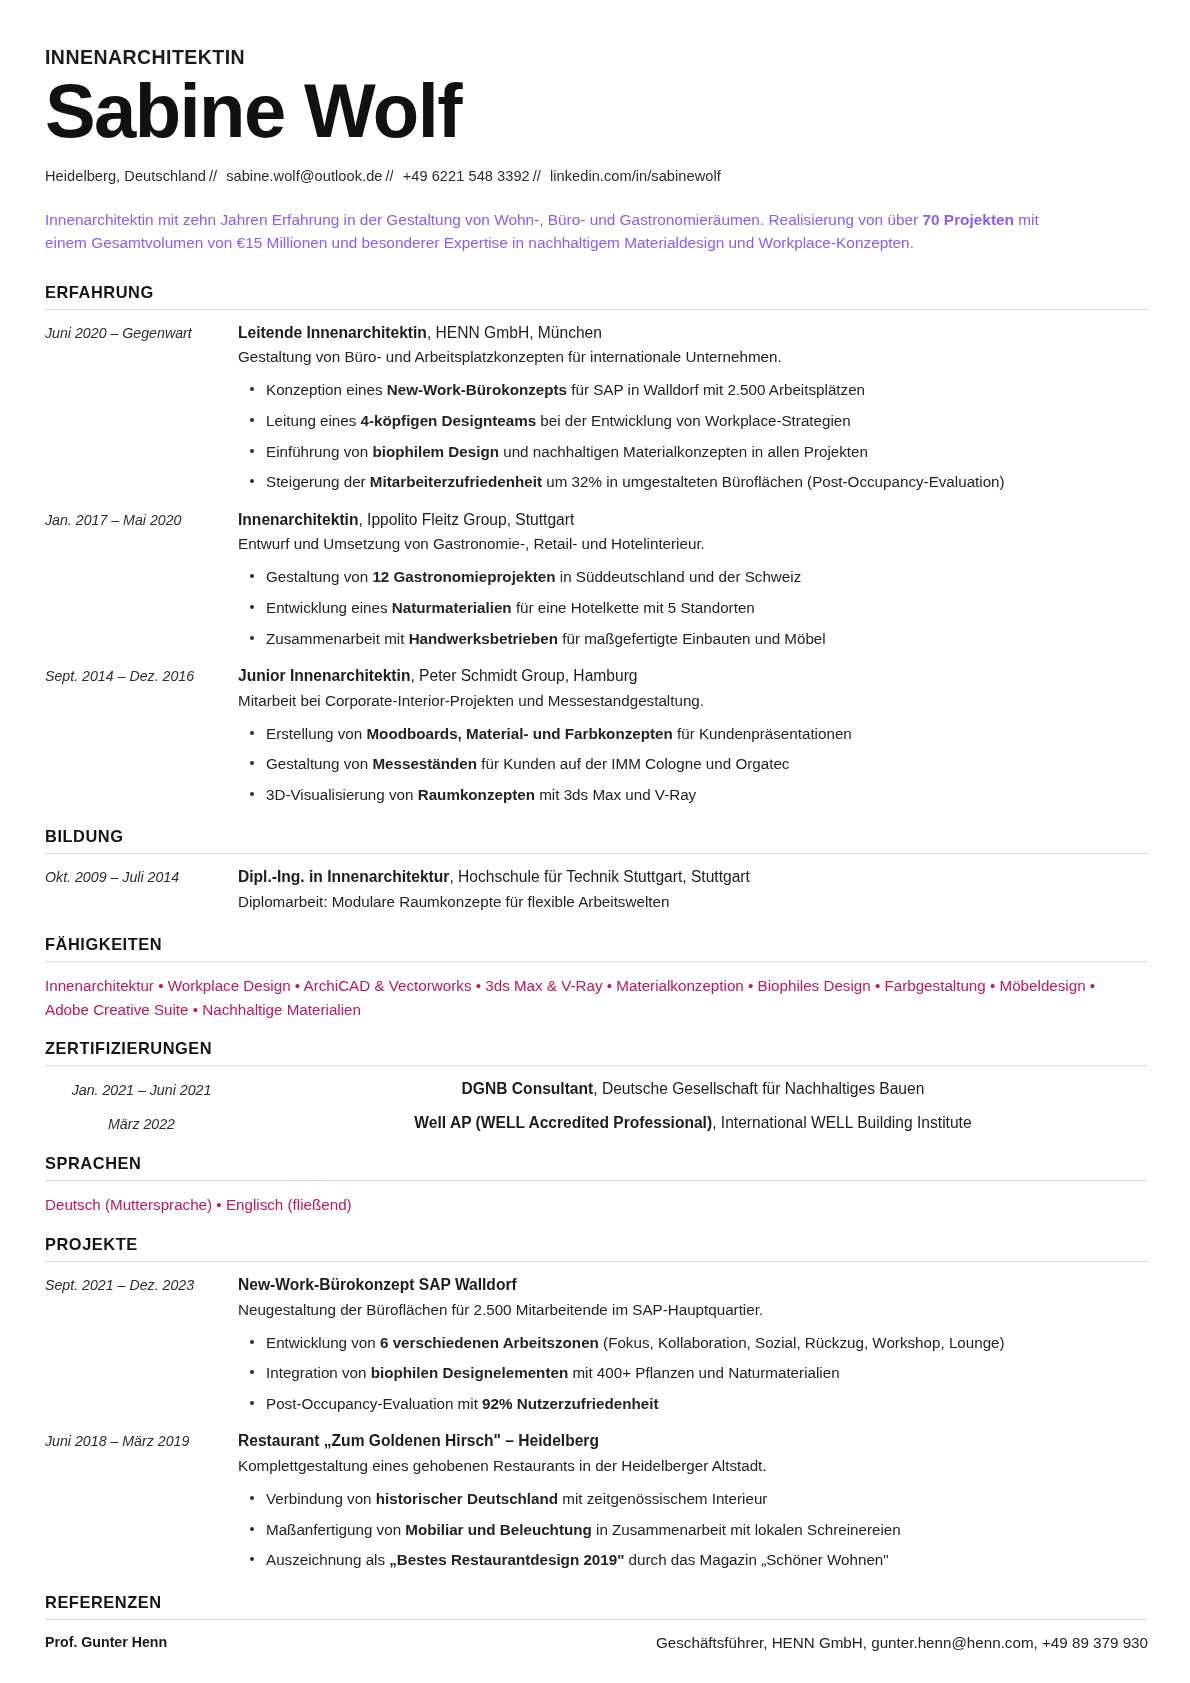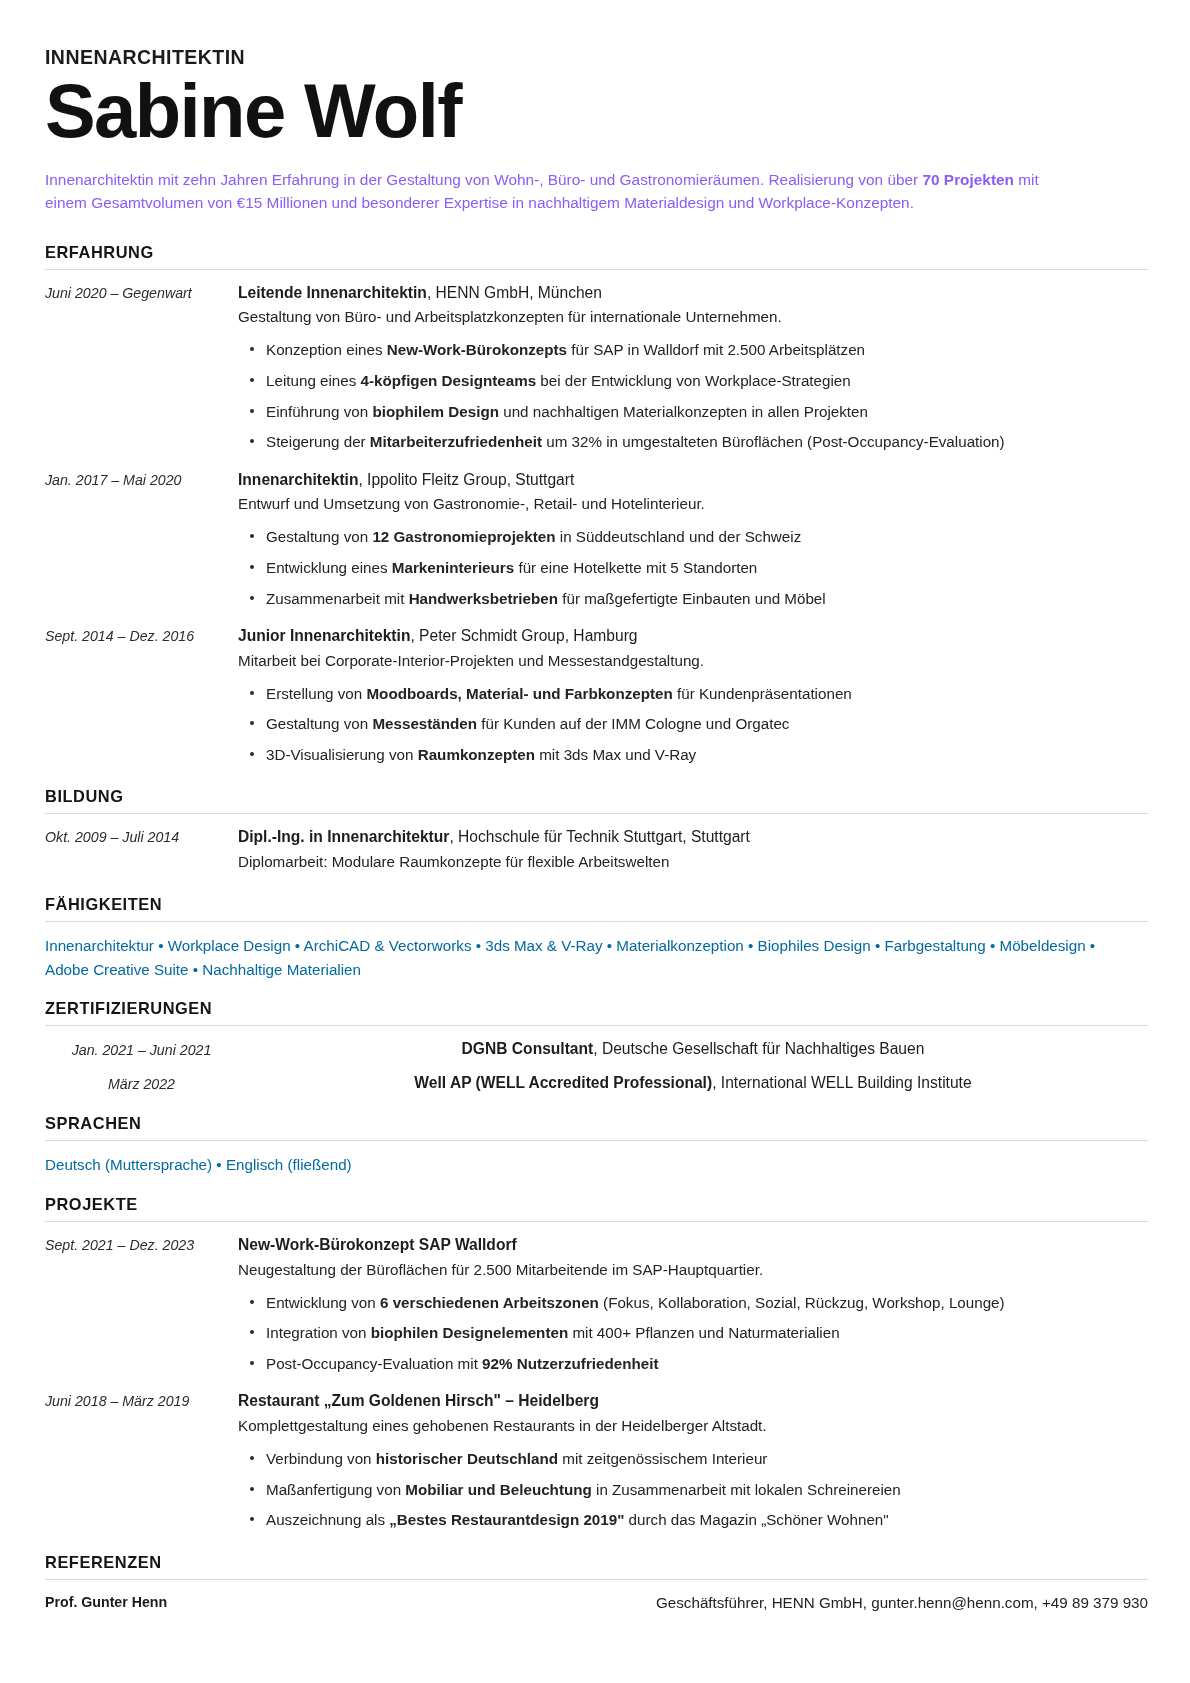--- a/index.html
+++ b/index.html
@@ -129,21 +129,21 @@
     height: 4px;
     border-radius: 50%;
     background: #2b2b2b;
   }
   ul.bullets li b { font-weight: 700; }
 
   
   .plain-text {
     font-size: 15.2px;
     line-height: 1.55;
-    color: #0369a1;
+    color: #be185d;
     margin: 0;
     max-width: 1060px;
   }
 
   
   .cert-entry { margin-bottom: 9px; text-align: center; }
   .cert-entry .entry-date { padding-top: 3px; }
 
   
   .ref-entry { margin-bottom: 0; justify-content: space-between; }
@@ -166,20 +166,23 @@
 </style>
 </head>
 <body>
 
 <div class="page">
 
   <header>
     <div class="role-line">INNENARCHITEKTIN</div>
     <h1 class="full-name">Sabine Wolf</h1>
 
+    <div class="contact-line">
+      <span class="contact-item">Heidelberg, Deutschland</span><span class="contact-sep">//</span><span class="contact-item">sabine.wolf@outlook.de</span><span class="contact-sep">//</span><span class="contact-item">+49 6221 548 3392</span><span class="contact-sep">//</span><span class="contact-item">linkedin.com/in/sabinewolf</span>
+    </div>
 
     <p class="summary"><span>Innenarchitektin mit zehn Jahren Erfahrung in der Gestaltung von Wohn-, Büro- und Gastronomieräumen. Realisierung von über </span><b>70 Projekten</b><span> mit einem Gesamtvolumen von €15 Millionen und besonderer Expertise in nachhaltigem Materialdesign und Workplace-Konzepten.</span></p>
   </header>
 
   <section class="section">
     <h2 class="section-title">ERFAHRUNG</h2>
     <div class="rule"></div>
 
     <div class="entry">
       <div class="entry-date">Juni 2020 – Gegenwart</div>
@@ -195,21 +198,21 @@
       </div>
     </div>
 
     <div class="entry">
       <div class="entry-date">Jan. 2017 – Mai 2020</div>
       <div class="entry-body">
         <div class="entry-heading"><b>Innenarchitektin</b><span>, Ippolito Fleitz Group, Stuttgart</span></div>
         <p class="entry-sub">Entwurf und Umsetzung von Gastronomie-, Retail- und Hotelinterieur.</p>
         <ul class="bullets">
           <li><span>Gestaltung von </span><b>12 Gastronomieprojekten</b><span> in Süddeutschland und der Schweiz</span></li>
-          <li><span>Entwicklung eines </span><b>Markeninterieurs</b><span> für eine Hotelkette mit 5 Standorten</span></li>
+          <li><span>Entwicklung eines </span><b>Naturmaterialien</b><span> für eine Hotelkette mit 5 Standorten</span></li>
           <li><span>Zusammenarbeit mit </span><b>Handwerksbetrieben</b><span> für maßgefertigte Einbauten und Möbel</span></li>
         </ul>
       </div>
     </div>
 
     <div class="entry">
       <div class="entry-date">Sept. 2014 – Dez. 2016</div>
       <div class="entry-body">
         <div class="entry-heading"><b>Junior Innenarchitektin</b><span>, Peter Schmidt Group, Hamburg</span></div>
         <p class="entry-sub">Mitarbeit bei Corporate-Interior-Projekten und Messestandgestaltung.</p>

